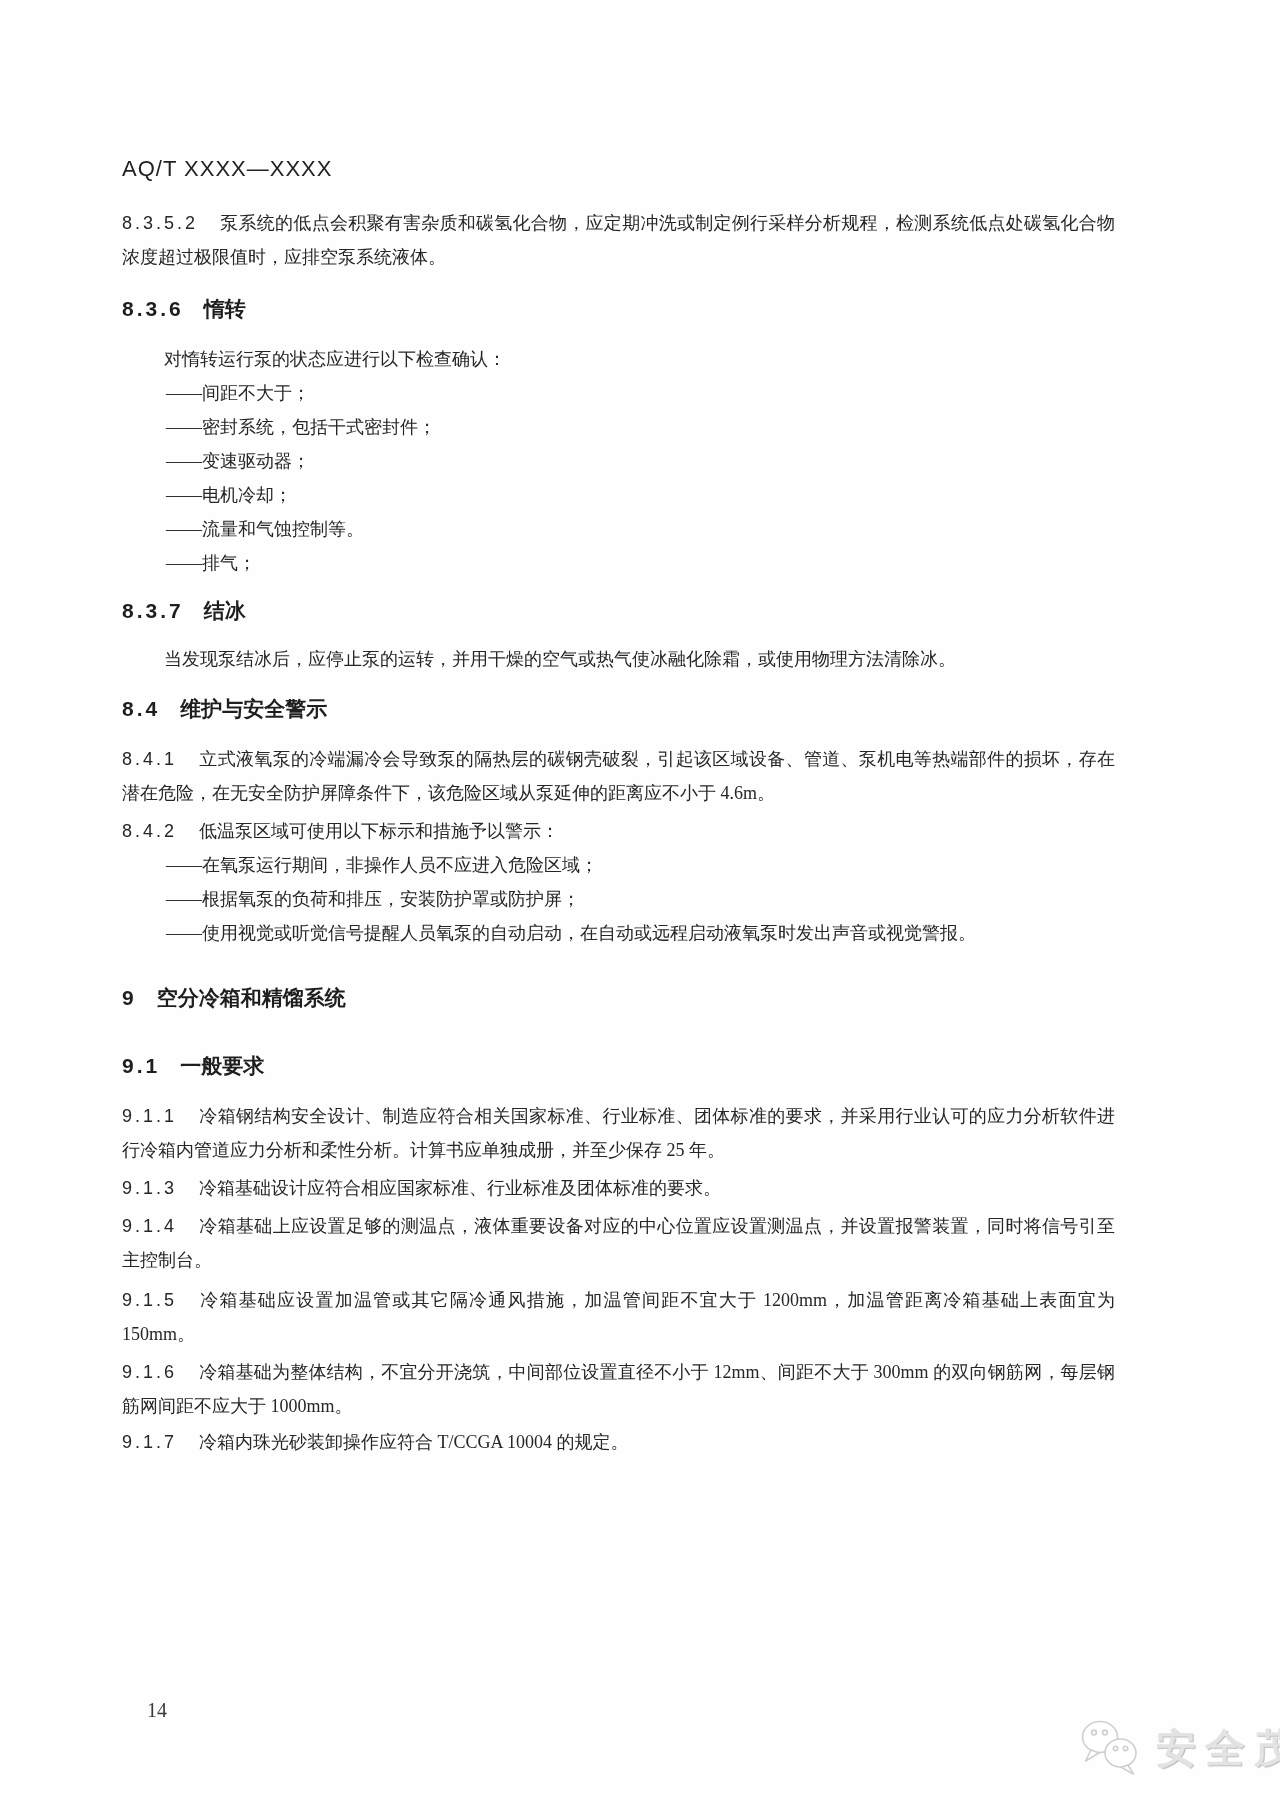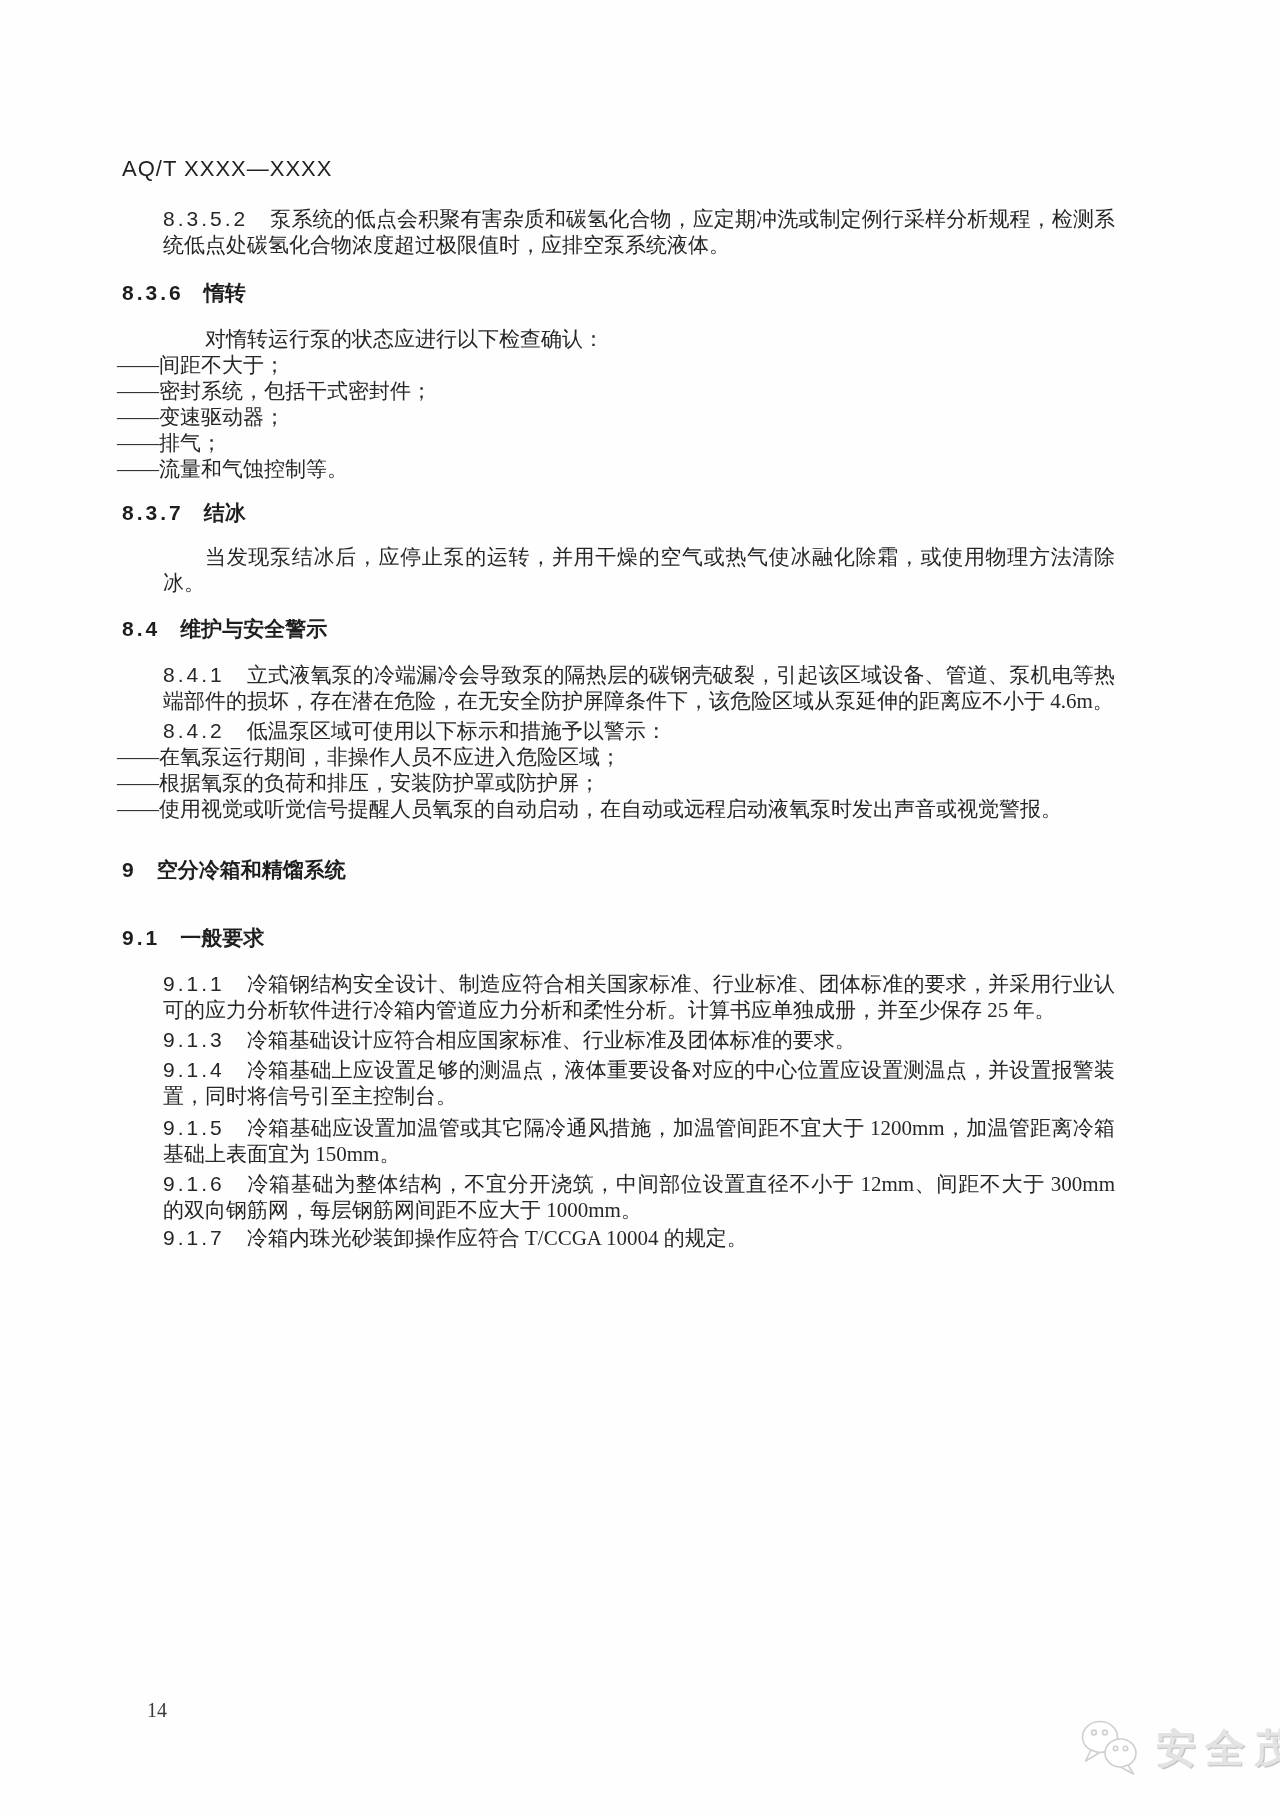--- a/index.html
+++ b/index.html
@@ -24,24 +24,23 @@
   }
   .doc-code {
     margin-top: 152px;
     font-family: "Liberation Sans", "DejaVu Sans", sans-serif;
     font-size: 22px;
     line-height: 34px;
     letter-spacing: 1px;
     color: #222;
   }
   p.block {
-    font-size: 21px;
-    line-height: 26px;
+    font-size: 18px;
+    line-height: 34px;
     text-align: justify;
-    margin-left: 41px;
   }
   .cnum {
     font-family: "Liberation Sans", "DejaVu Sans", sans-serif;
     letter-spacing: 3px;
     margin-right: 22px;
     white-space: nowrap;
   }
   .heading {
     font-family: "Liberation Sans", "DejaVu Sans", sans-serif;
     font-weight: bold;
@@ -97,22 +96,23 @@
 
     <p class="block" style="margin-top:20px"><span class="cnum">8.3.5.2</span><span>泵系统的低点会积聚有害杂质和碳氢化合物，应定期冲洗或制定例行采样分析规程，检测系统低点处碳氢化合物浓度超过极限值时，应排空泵系统液体。</span></p>
 
     <p class="heading" style="margin-top:18px"><span class="hnum">8.3.6</span><span>惰转</span></p>
 
     <p class="block indent2" style="margin-top:16px">对惰转运行泵的状态应进行以下检查确认：</p>
 
     <p class="block dash">——间距不大于；</p>
     <p class="block dash">——密封系统，包括干式密封件；</p>
     <p class="block dash">——变速驱动器；</p>
+    <p class="block dash">——电机冷却；</p>
+    <p class="block dash">——流量和气蚀控制等。</p>
     <p class="block dash">——排气；</p>
-    <p class="block dash">——流量和气蚀控制等。</p>
 
     <p class="heading" style="margin-top:14px"><span class="hnum">8.3.7</span><span>结冰</span></p>
 
     <p class="block indent2" style="margin-top:14px">当发现泵结冰后，应停止泵的运转，并用干燥的空气或热气使冰融化除霜，或使用物理方法清除冰。</p>
 
     <p class="heading" style="margin-top:16px"><span class="hnum">8.4</span><span>维护与安全警示</span></p>
 
     <p class="block" style="margin-top:16px"><span class="cnum">8.4.1</span><span>立式液氧泵的冷端漏冷会导致泵的隔热层的碳钢壳破裂，引起该区域设备、管道、泵机电等热端部件的损坏，存在潜在危险，在无安全防护屏障条件下，该危险区域从泵延伸的距离应不小于 4.6m。</span></p>
 
     <p class="block" style="margin-top:4px"><span class="cnum">8.4.2</span><span>低温泵区域可使用以下标示和措施予以警示：</span></p>

